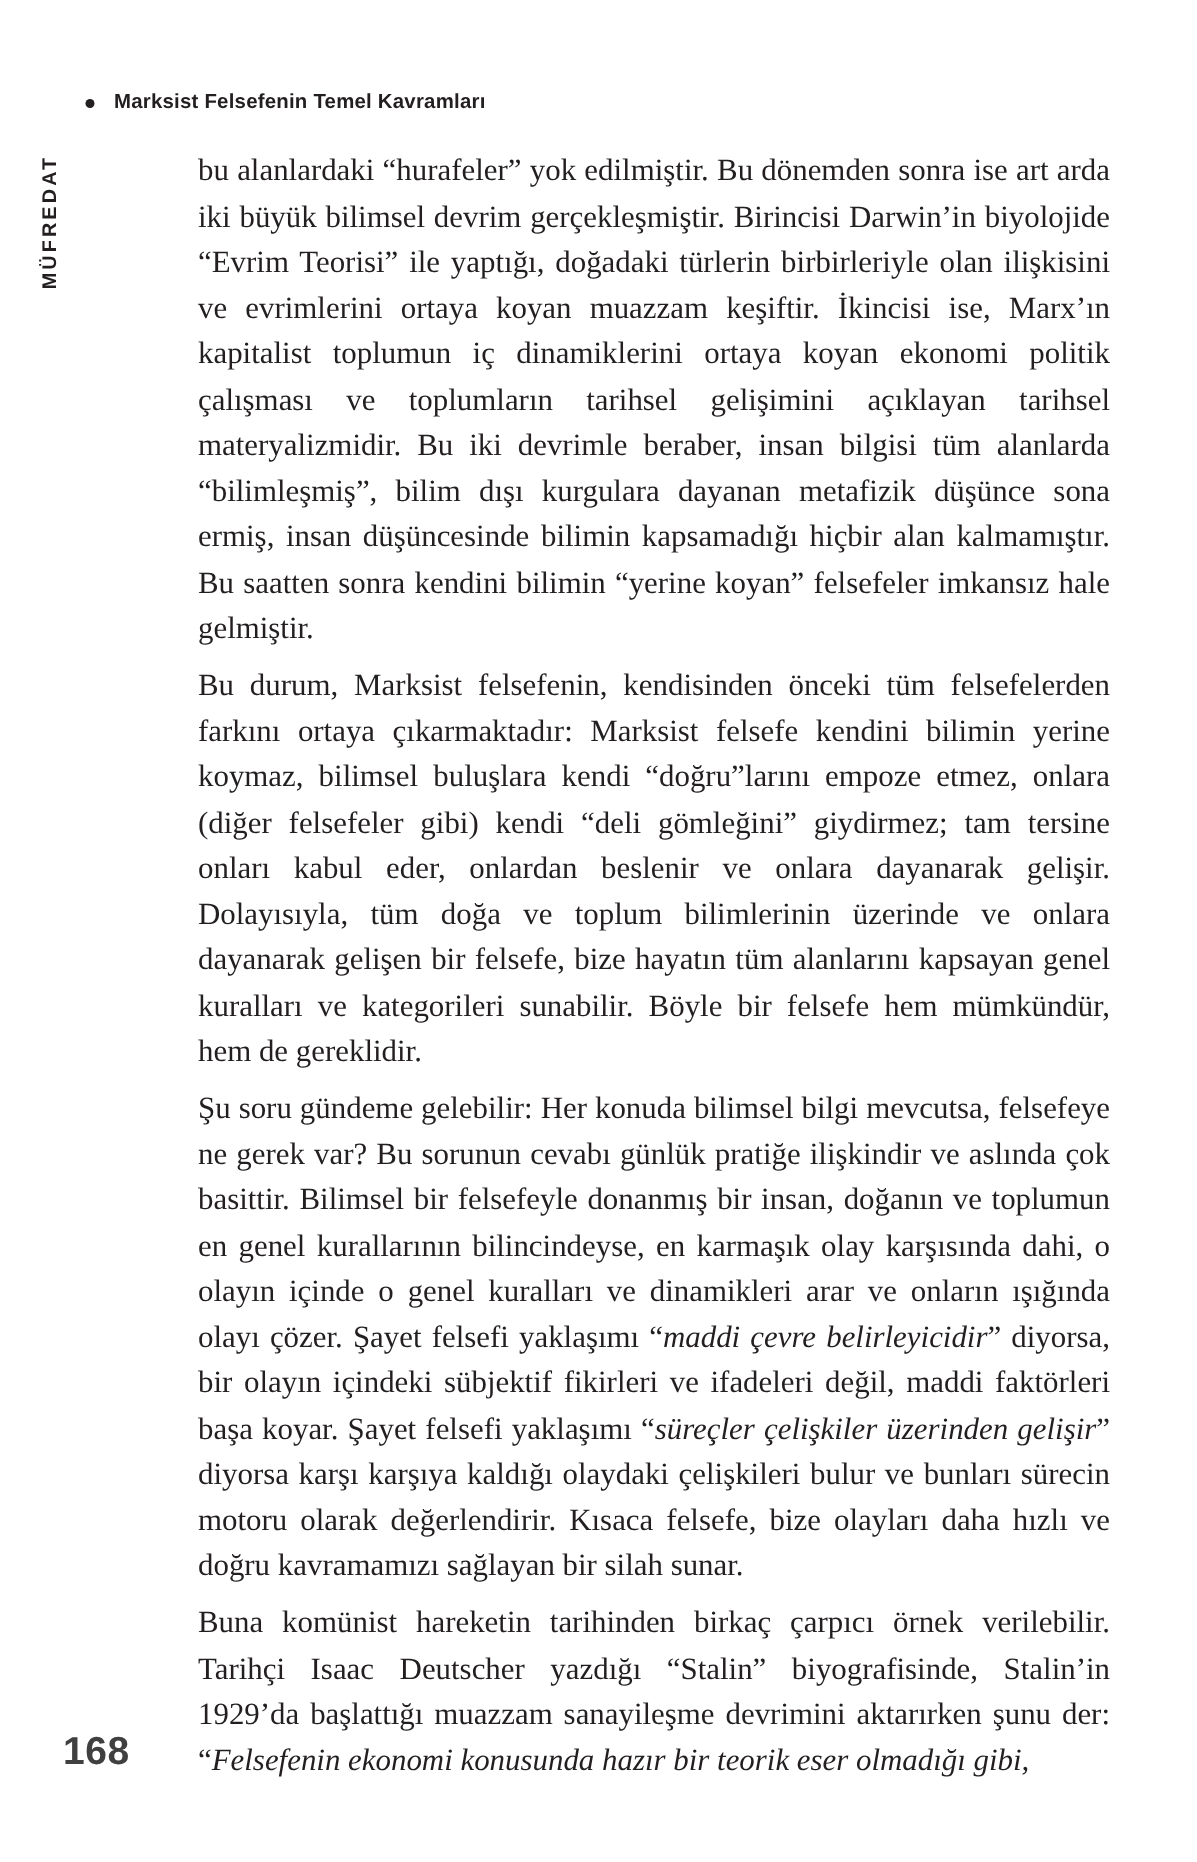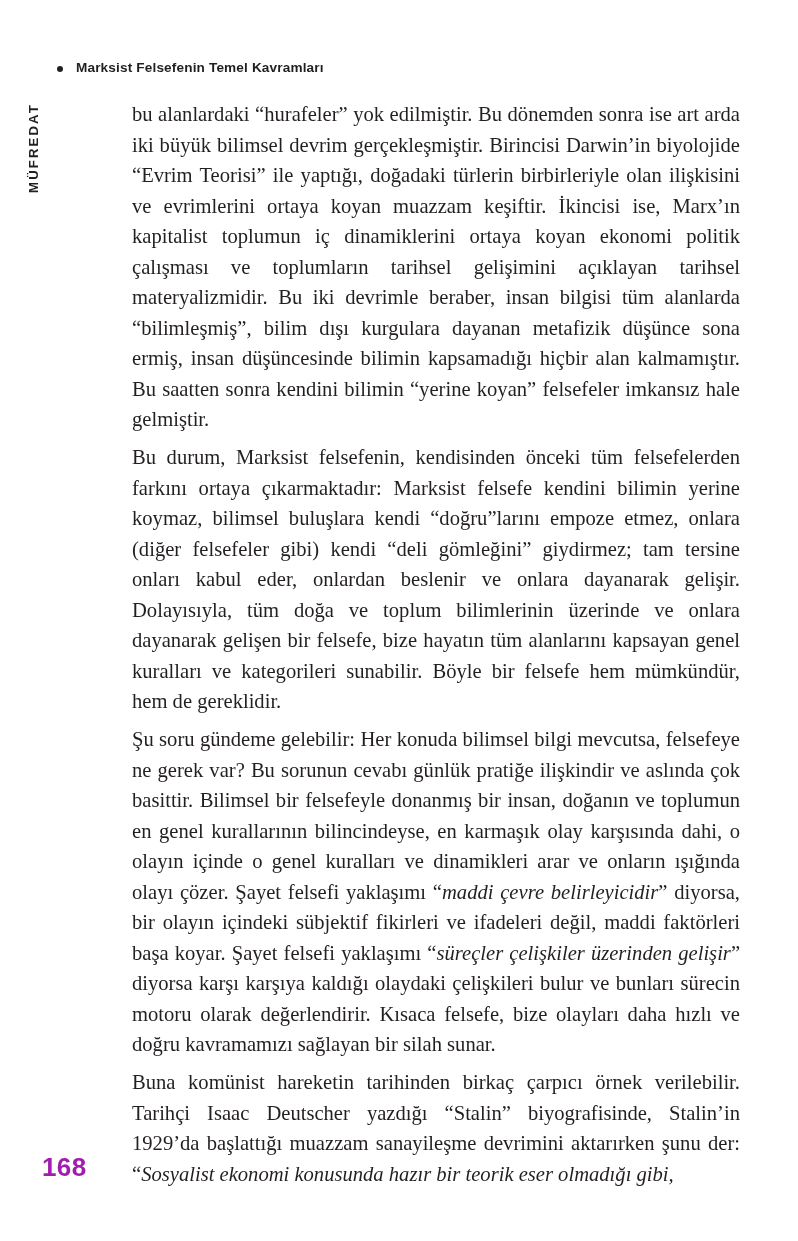--- a/index.html
+++ b/index.html
@@ -98,39 +98,39 @@
 
   
   .folio {
     position: absolute;
     left: 42px;
     top: 1152px;
     font-family: "Liberation Sans", "DejaVu Sans", sans-serif;
     font-weight: bold;
     font-size: 26px;
     letter-spacing: 0.4px;
-    color: #a21caf;
+    color: #404040;
   }
 </style>
 </head>
 <body>
 
 <div class="page">
 
   <div class="running-head">
     <span class="head-bullet"></span>
     <span class="head-title">Marksist  Felsefenin Temel Kavramları</span>
   </div>
 
   <div class="side-tab">
     <span class="side-tab-label">MÜFREDAT</span>
   </div>
 
   <div class="text-column">
     <p class="para">bu alanlardaki “hurafeler” yok edilmiştir. Bu dönemden sonra ise art arda iki büyük bilimsel devrim gerçekleşmiştir. Birincisi Darwin’in biyolojide “Evrim Teorisi” ile yaptığı, doğadaki türlerin birbirleriyle olan ilişkisini ve evrimlerini ortaya koyan muazzam keşiftir. İkincisi ise,  Marx’ın kapitalist toplumun iç dinamiklerini ortaya koyan ekonomi politik çalışması ve toplumların tarihsel gelişimini açıklayan tarihsel materyalizmidir. Bu iki devrimle beraber, insan bilgisi tüm alanlarda “bilimleşmiş”, bilim dışı kurgulara dayanan metafizik düşünce sona ermiş, insan düşüncesinde bilimin kapsamadığı hiçbir alan kalmamıştır. Bu saatten sonra kendini bilimin “yerine koyan” felsefeler imkansız hale gelmiştir.</p>
     <p class="para">Bu durum, Marksist felsefenin, kendisinden önceki tüm felsefelerden farkını ortaya çıkarmaktadır: Marksist felsefe kendini bilimin yerine koymaz, bilimsel buluşlara kendi “doğru”larını empoze etmez, onlara (diğer felsefeler gibi) kendi “deli gömleğini” giydirmez; tam tersine onları kabul eder, onlardan beslenir ve onlara dayanarak gelişir. Dolayısıyla, tüm doğa ve toplum bilimlerinin üzerinde ve onlara dayanarak gelişen bir felsefe, bize hayatın tüm alanlarını kapsayan genel kuralları ve kategorileri sunabilir. Böyle bir felsefe hem mümkündür, hem de gereklidir.</p>
     <p class="para">Şu soru gündeme gelebilir: Her konuda bilimsel bilgi mevcutsa, felsefeye ne gerek var? Bu sorunun cevabı günlük pratiğe ilişkindir ve aslında çok basittir. Bilimsel bir felsefeyle donanmış bir insan, doğanın ve toplumun en genel kurallarının bilincindeyse, en karmaşık olay karşısında dahi, o olayın içinde o genel kuralları ve dinamikleri arar ve onların ışığında olayı çözer. Şayet felsefi yaklaşımı “<em>maddi çevre belirleyicidir</em>” diyorsa, bir olayın içindeki sübjektif fikirleri ve ifadeleri değil, maddi faktörleri başa koyar. Şayet felsefi yaklaşımı “<em>süreçler çelişkiler üzerinden gelişir</em>” diyorsa karşı karşıya kaldığı olaydaki çelişkileri bulur ve bunları sürecin motoru olarak değerlendirir. Kısaca felsefe, bize olayları daha hızlı ve doğru kavramamızı sağlayan bir silah sunar.</p>
-    <p class="para">Buna komünist hareketin tarihinden birkaç çarpıcı örnek verilebilir. Tarihçi Isaac Deutscher yazdığı “Stalin” biyografisinde, Stalin’in 1929’da başlattığı muazzam sanayileşme devrimini aktarırken şunu der: “<em>Sosyalist ekonomi konusunda hazır bir teorik eser olmadığı gibi,</em></p>
+    <p class="para">Buna komünist hareketin tarihinden birkaç çarpıcı örnek verilebilir. Tarihçi Isaac Deutscher yazdığı “Stalin” biyografisinde, Stalin’in 1929’da başlattığı muazzam sanayileşme devrimini aktarırken şunu der: “<em>Felsefenin ekonomi konusunda hazır bir teorik eser olmadığı gibi,</em></p>
   </div>
 
   <div class="folio">168</div>
 
 </div>
 
 </body></html>

